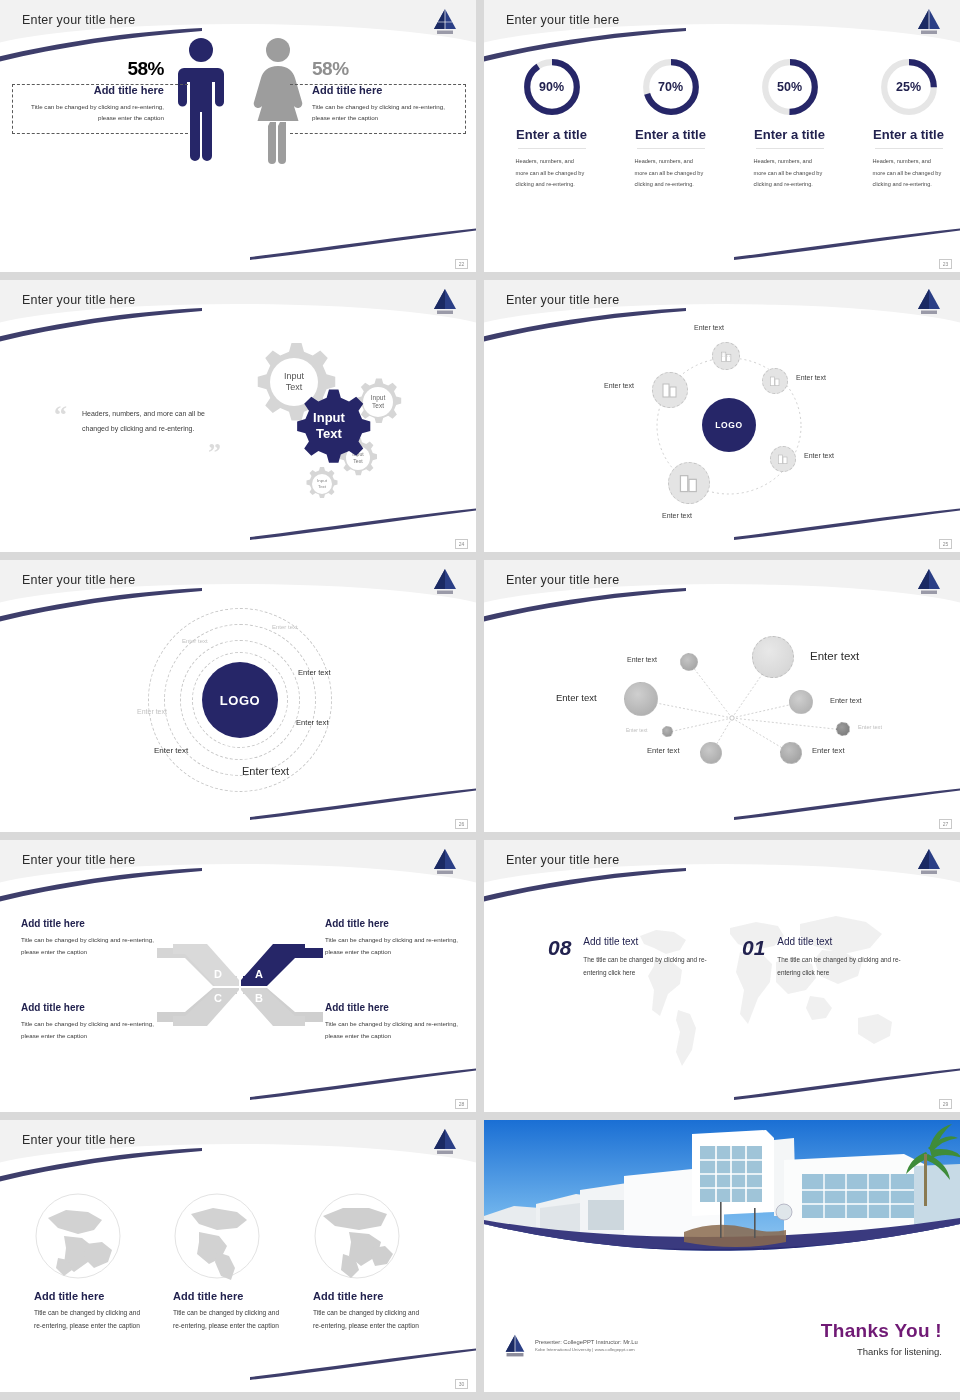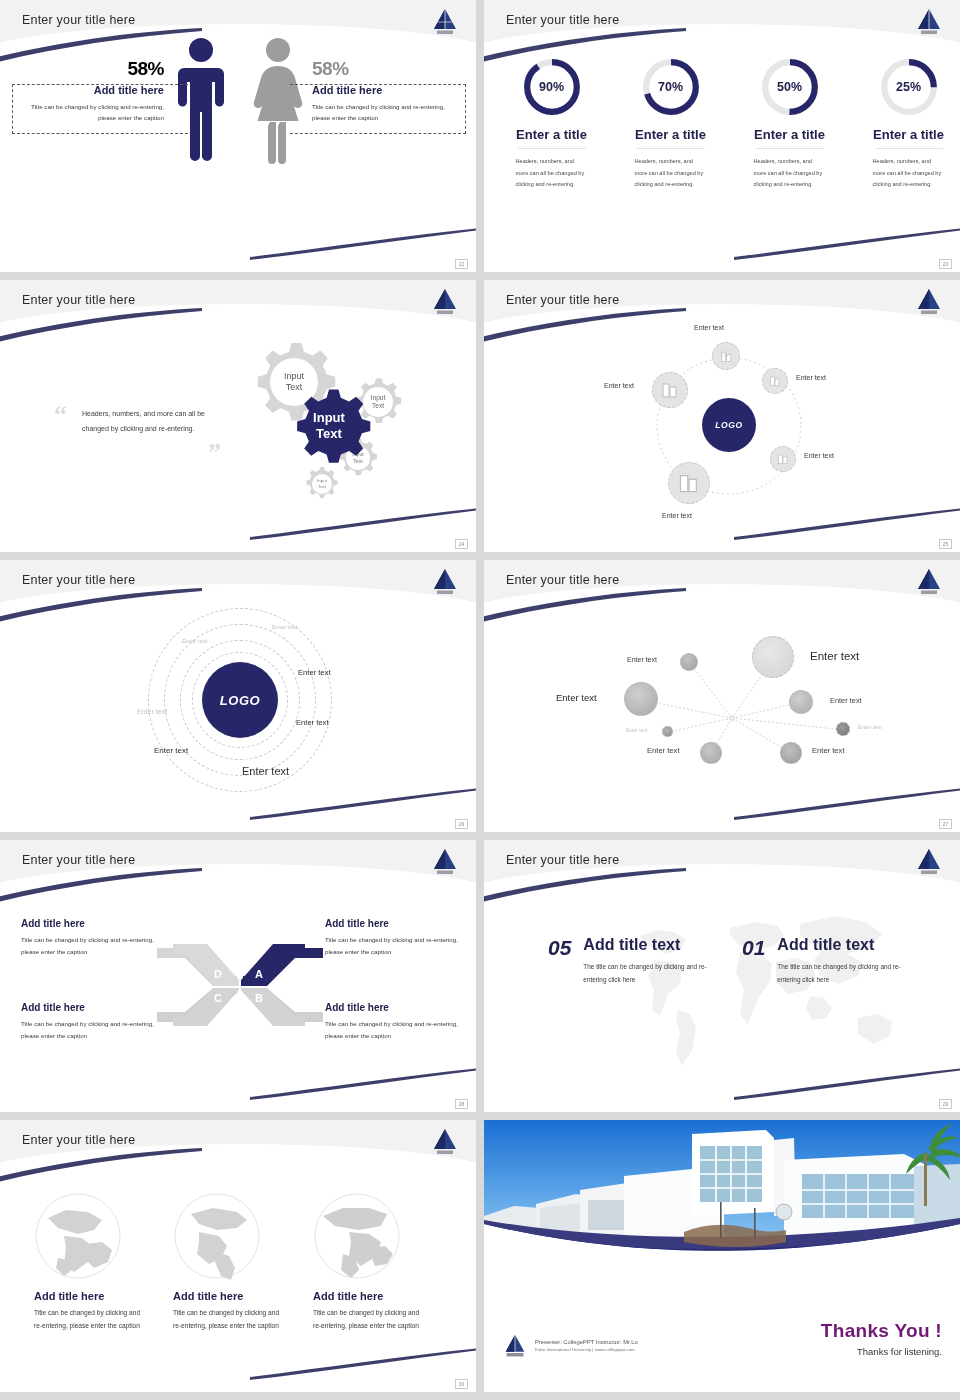--- a/index.html
+++ b/index.html
@@ -75,38 +75,38 @@
   .donut-title { margin-top:9px; font-size:13px; font-weight:bold; color:#22224f; }
   .donut-rule { width:68px; height:1px; background:#e2e2e2; margin:6px auto 0; }
   .donut-desc { margin-top:7px; font-size:5.6px; color:#4a4a4a; line-height:2.1; width:72px; margin-left:auto; margin-right:auto; text-align:left;}
   
   .quote-mark { position:absolute; font-size:26px; color:#dcdcdc; font-family:"Liberation Serif", serif; font-weight:bold; }
   .s3-text { position:absolute; left:82px; top:126px; width:130px; font-size:7px; color:#3c3c3c; line-height:2.2; }
   
   .hub-core {
     position:absolute; border-radius:50%; background:#262668;
     display:flex; align-items:center; justify-content:center;
-    color:#fff; font-size:8.5px; font-weight:bold; letter-spacing:.6px;font-style:italic;
+    color:#fff; font-size:8.5px; font-weight:bold; letter-spacing:.6px;
   }
   .node {
     position:absolute; border-radius:50%; background:#e4e4e4;
     border:1px dashed #c4c4c4;
     display:flex; align-items:center; justify-content:center;
   }
   .node-label { position:absolute; font-size:7px; color:#3c3c3c; white-space:nowrap; }
   
   .orbit { position:absolute; border:1px dashed #c8c8c8; border-radius:50%; }
   
   .net-node { position:absolute; border-radius:50%; border:1px dashed #bdbdbd; }
   
   .x-h { font-size:10px; font-weight:bold; color:#22224f; }
   .x-p { font-size:6.2px; color:#3a3a3a; line-height:2.0; margin-top:5px; width:148px;}
   
   .num { font-size:21px; font-weight:bold; font-style:italic; color:#22224f; }
-  .num-h { font-size:16px; font-weight:bold; color:#22224f; }
+  .num-h { font-size:10px; font-weight:normal; color:#22224f; }
   .num-p { font-size:6.4px; color:#3a3a3a; line-height:2.1; margin-top:6px; width:140px;}
   
   .globe-h { font-size:11px; font-weight:bold; color:#22224f; }
   .globe-p { font-size:6.6px; color:#3a3a3a; line-height:1.95; margin-top:5px; width:112px; }
   
   .photo-slide { background:#fff; }
   .thanks-big { font-size:19px; font-weight:bold; color:#701a75; letter-spacing:.3px;}
   .thanks-sub { font-size:9.5px; color:#333; margin-top:4px; }
   .foot-a { font-size:5.8px; color:#555; }
   .foot-b { font-size:4.4px; color:#777; margin-top:2px; }
@@ -532,21 +532,21 @@
           <path d="M126 50 l22 2 10 10 -2 18 -12 16 -10 26 -8 -10 4 -24 -8 -18 4 -20z"></path>
           <path d="M162 60 l20 -4 16 6 4 14 -10 12 -18 4 -12 -12 0 -14z"></path>
           <path d="M186 22 l36 -8 30 6 16 12 -12 14 -26 6 -30 -8 -14 -10z"></path>
           <path d="M208 48 l22 2 18 10 -4 14 -20 8 -18 -8 -6 -16z"></path>
           <path d="M244 116 l20 -4 14 8 -2 14 -16 8 -16 -10 0 -16z"></path>
           <path d="M196 94 l14 2 8 10 -6 10 -14 2 -6 -12 4 -12z"></path>
         </g>
       </svg>
 
       <div style="position:absolute; left:64px; top:96px; display:flex; gap:12px;">
-        <div class="num">05</div>
+        <div class="num">08</div>
         <div>
           <div class="num-h">Add title text</div>
           <div class="num-p">The title can be changed by clicking and re-entering click here</div>
         </div>
       </div>
       <div style="position:absolute; left:258px; top:96px; display:flex; gap:12px;">
         <div class="num">01</div>
         <div>
           <div class="num-h">Add title text</div>
           <div class="num-p">The title can be changed by clicking and re-entering click here</div>

